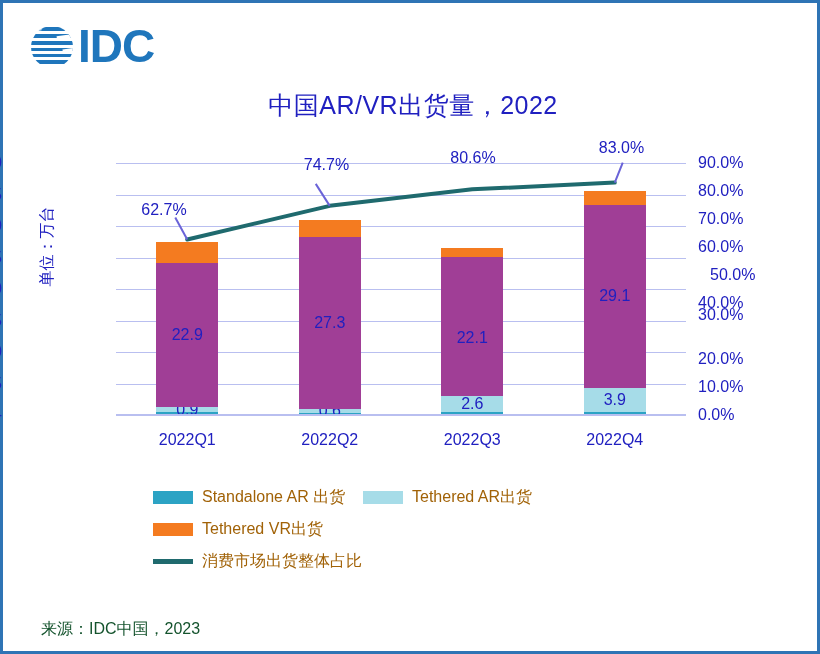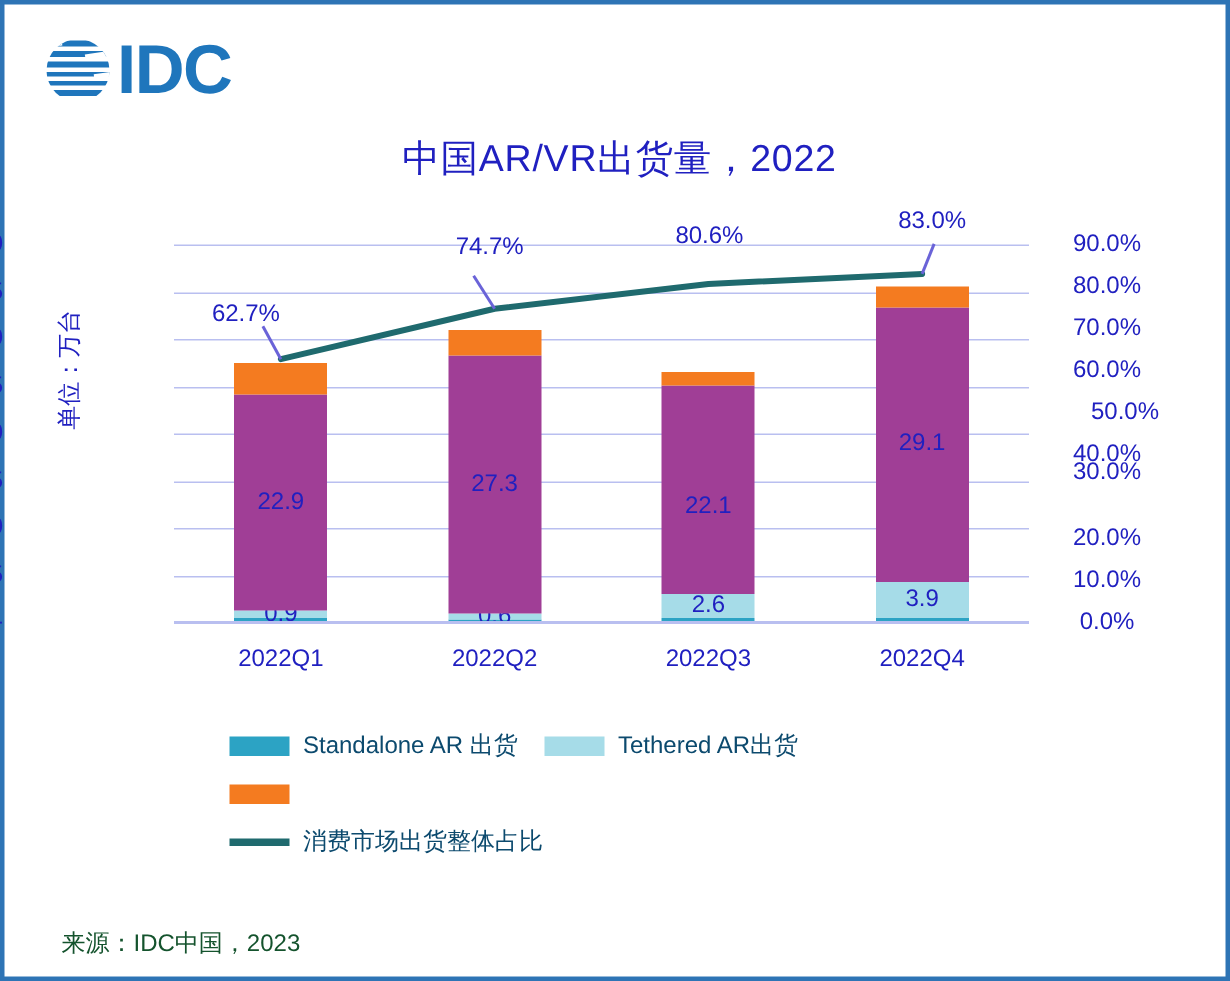--- a/index.html
+++ b/index.html
@@ -62,21 +62,21 @@
   }
 
   
   .ytick{
     position:absolute;
     font-size:16px;color:#2020C0;
     line-height:16px;
     white-space:nowrap;
   }
   .ytick.left{right:684px;text-align:right;width:60px;}
-  .ytick.right{left:582px;text-align:center;width:80px;}
+  .ytick.right{left:582px;text-align:left;width:80px;}
 
   
   #x-axis{
     position:absolute;left:113px;top:428px;width:570px;
     display:flex;
   }
   .xtick{
     flex:1;text-align:center;
     font-size:16px;color:#2020C0;
   }
@@ -124,21 +124,21 @@
     width:210px;
   }
   .legend-item.wide{width:260px;}
   .swatch{
     width:40px;height:13px;margin-right:9px;flex:0 0 auto;
   }
   .swatch.line{
     height:5px;margin-top:1px;
   }
   .legend-label{
-    font-size:16px;color:#0c4a6e;white-space:nowrap;
+    font-size:16px;color:#a16207;white-space:nowrap;
   }
 
   
   #source{
     position:absolute;left:38px;top:616px;
     font-size:16px;color:#14532d;
   }
 </style>
 </head>
 <body>
@@ -262,20 +262,21 @@
         <span class="legend-label">Standalone AR 出货</span>
       </div>
       <div class="legend-item wide">
         <span class="swatch" style="background: rgb(166, 220, 232);"></span>
         <span class="legend-label">Tethered AR出货</span>
       </div>
     </div>
     <div class="legend-row">
       <div class="legend-item wide">
         <span class="swatch" style="background: rgb(244, 123, 32);"></span>
+        <span class="legend-label">Tethered VR出货</span>
       </div>
     </div>
     <div class="legend-row">
       <div class="legend-item wide">
         <span class="swatch line" style="background: rgb(31, 106, 110);"></span>
         <span class="legend-label">消费市场出货整体占比</span>
       </div>
     </div>
   </div>
 

